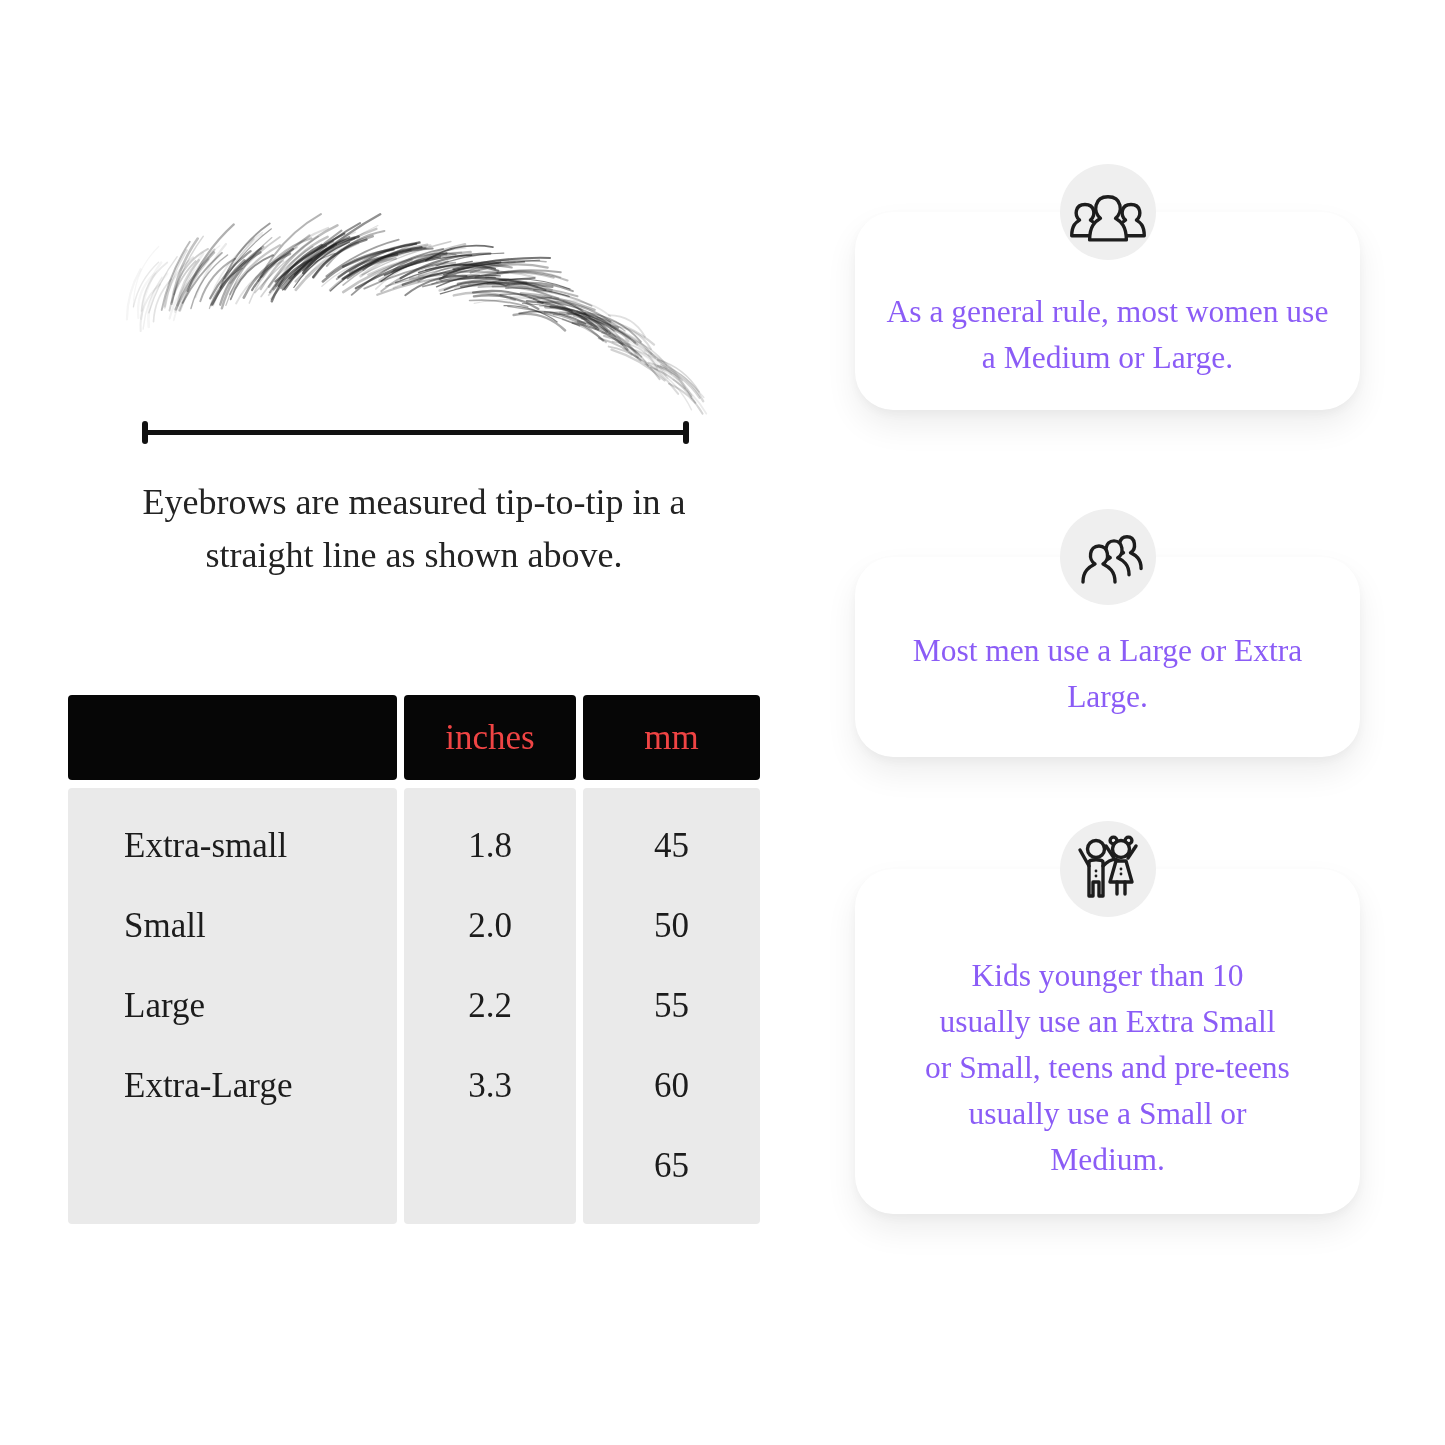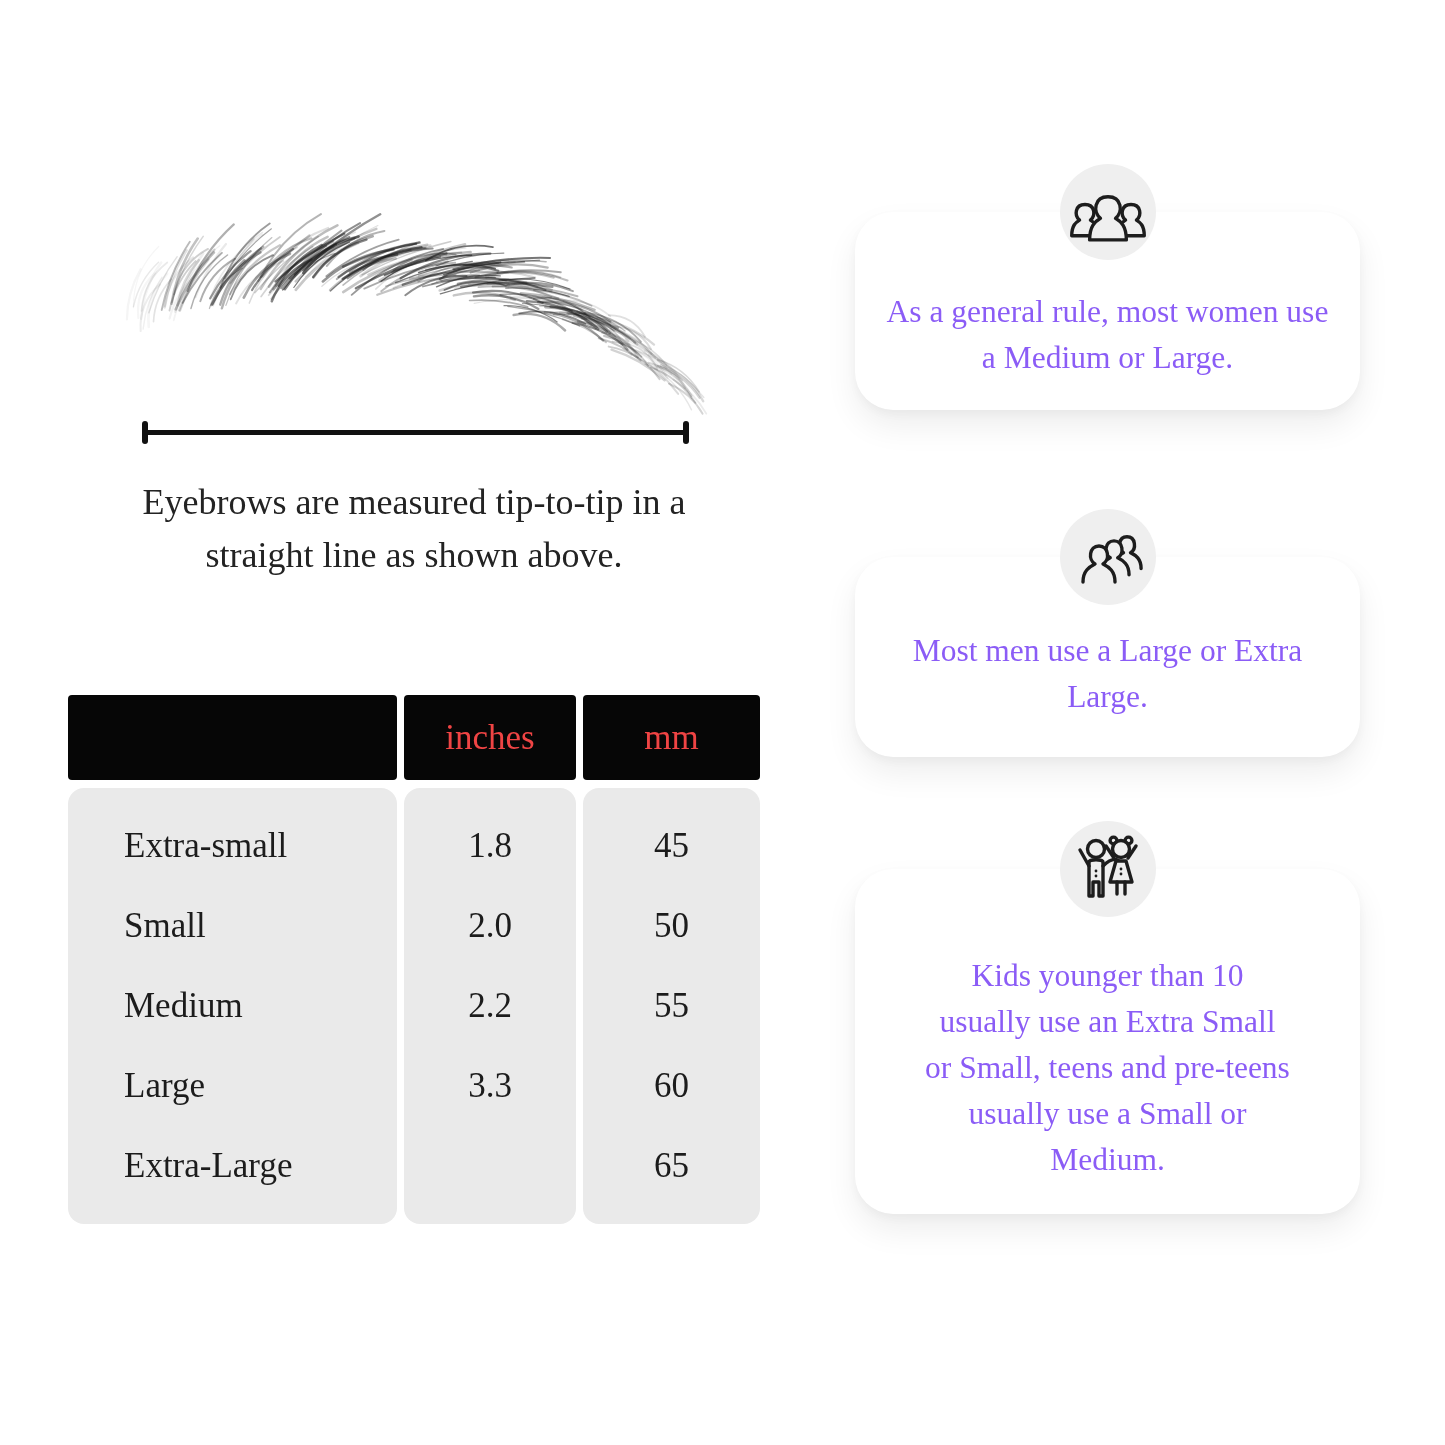--- a/index.html
+++ b/index.html
@@ -20,21 +20,21 @@
   }
   .caption p{margin:0 auto;max-width:600px;}
   
   .size-table{position:absolute;left:68px;top:695px;width:692px;}
   .thead,.tbody{display:grid;grid-template-columns:329px 172px 177px;column-gap:7px;}
   .th{
     background:#060606;color:#ef4444;height:85px;border-radius:4px;
     display:flex;align-items:center;justify-content:center;font-size:35px;
   }
   .tbody{margin-top:8px;}
-  .tcol{background:#eaeaea;border-radius:16px;padding:18px 0;display:flex;flex-direction:column;}
+  .tcol{background:#eaeaea;border-radius:4px;padding:18px 0;display:flex;flex-direction:column;}
   .tcell{height:80px;display:flex;align-items:center;font-size:35px;color:#1c1c1c;}
   .tcol.labels .tcell{padding-left:56px;}
   .tcol.nums .tcell{justify-content:center;}
   
   .card{
     position:absolute;left:855px;width:505px;background:#ffffff;border-radius:38px;
     box-shadow:0 16px 32px rgba(0,0,0,0.07),0 4px 10px rgba(0,0,0,0.035);
     display:flex;flex-direction:column;align-items:center;justify-content:center;
   }
   .card-1{top:212px;height:198px;padding-top:48px;box-sizing:border-box;}
@@ -304,21 +304,20 @@
   <div class="size-table">
     <div class="thead">
       <div class="th"></div>
       <div class="th">inches</div>
       <div class="th">mm</div>
     </div>
     <div class="tbody">
       <div class="tcol labels">
         <div class="tcell">Extra-small</div>
         <div class="tcell">Small</div>
-        <div class="tcell">Medium</div>
         <div class="tcell">Large</div>
         <div class="tcell">Extra-Large</div>
       </div>
       <div class="tcol nums">
         <div class="tcell">1.8</div>
         <div class="tcell">2.0</div>
         <div class="tcell">2.2</div>
         <div class="tcell">3.3</div>
       </div>
       <div class="tcol nums">

